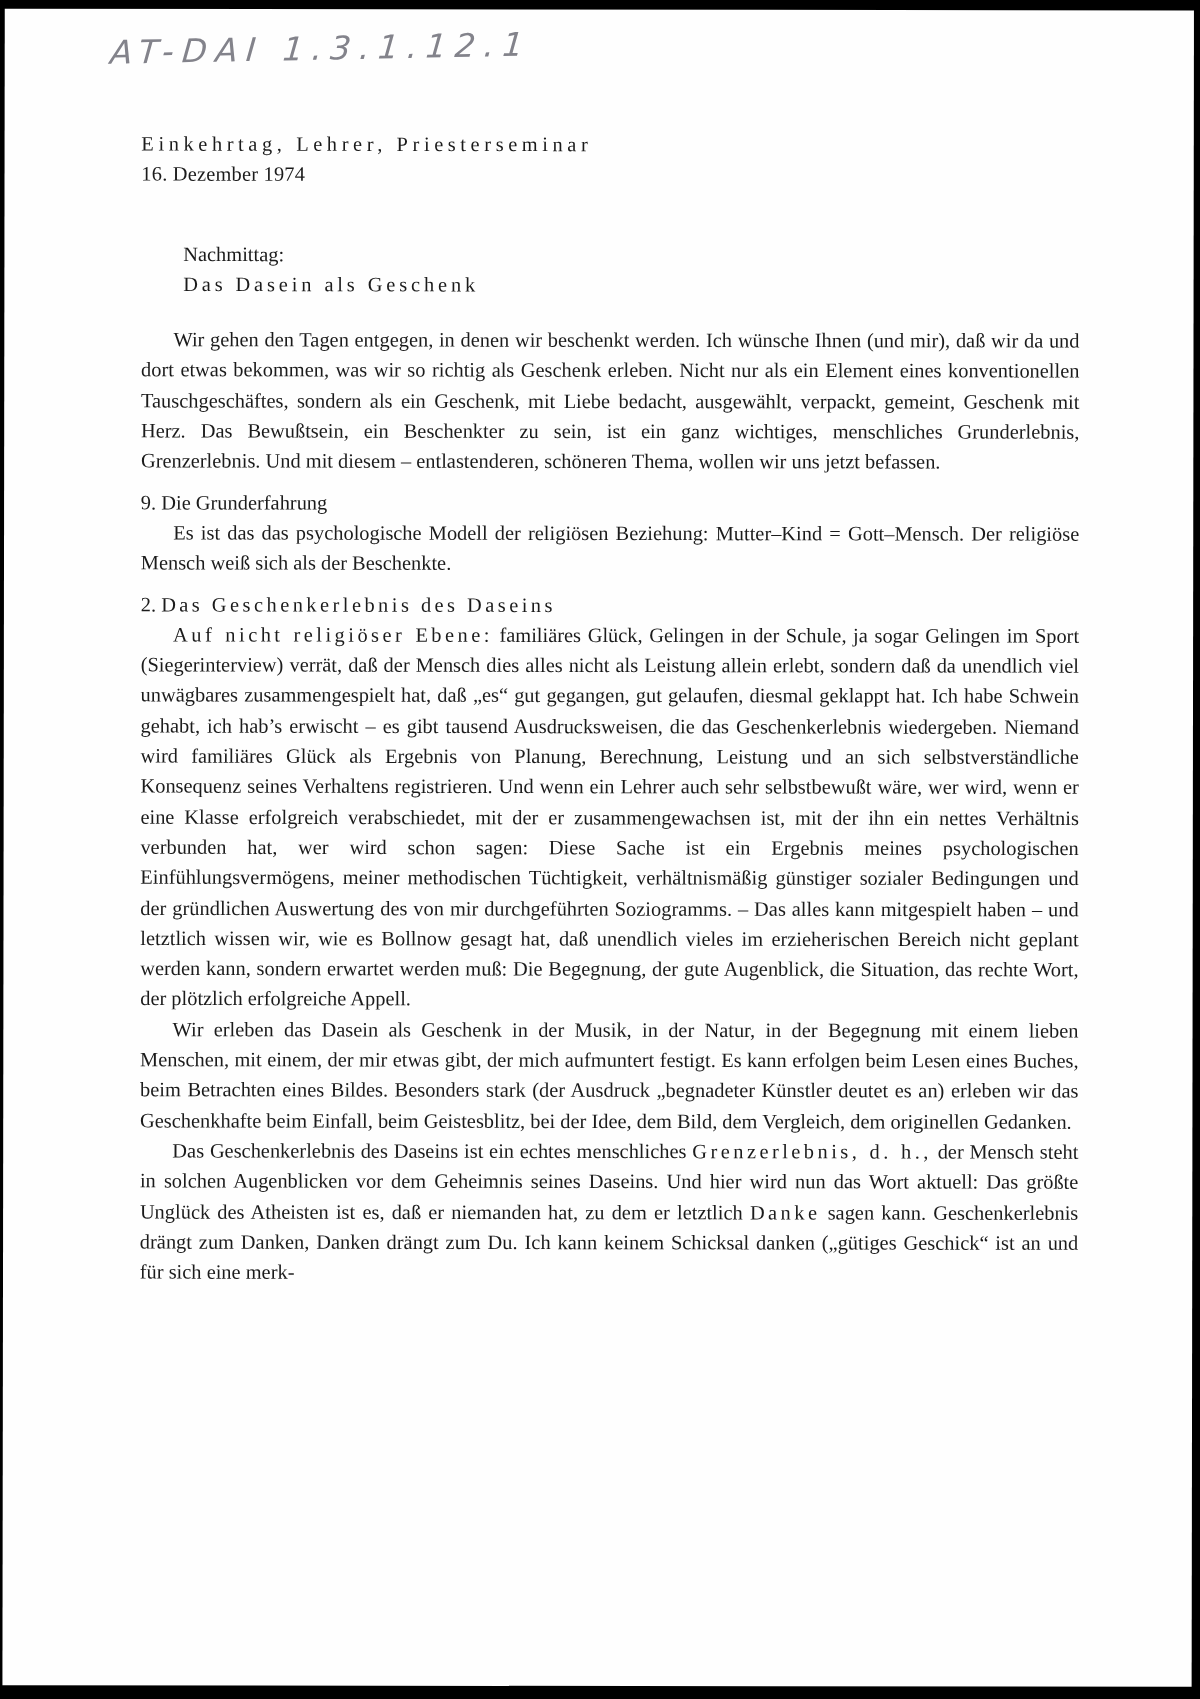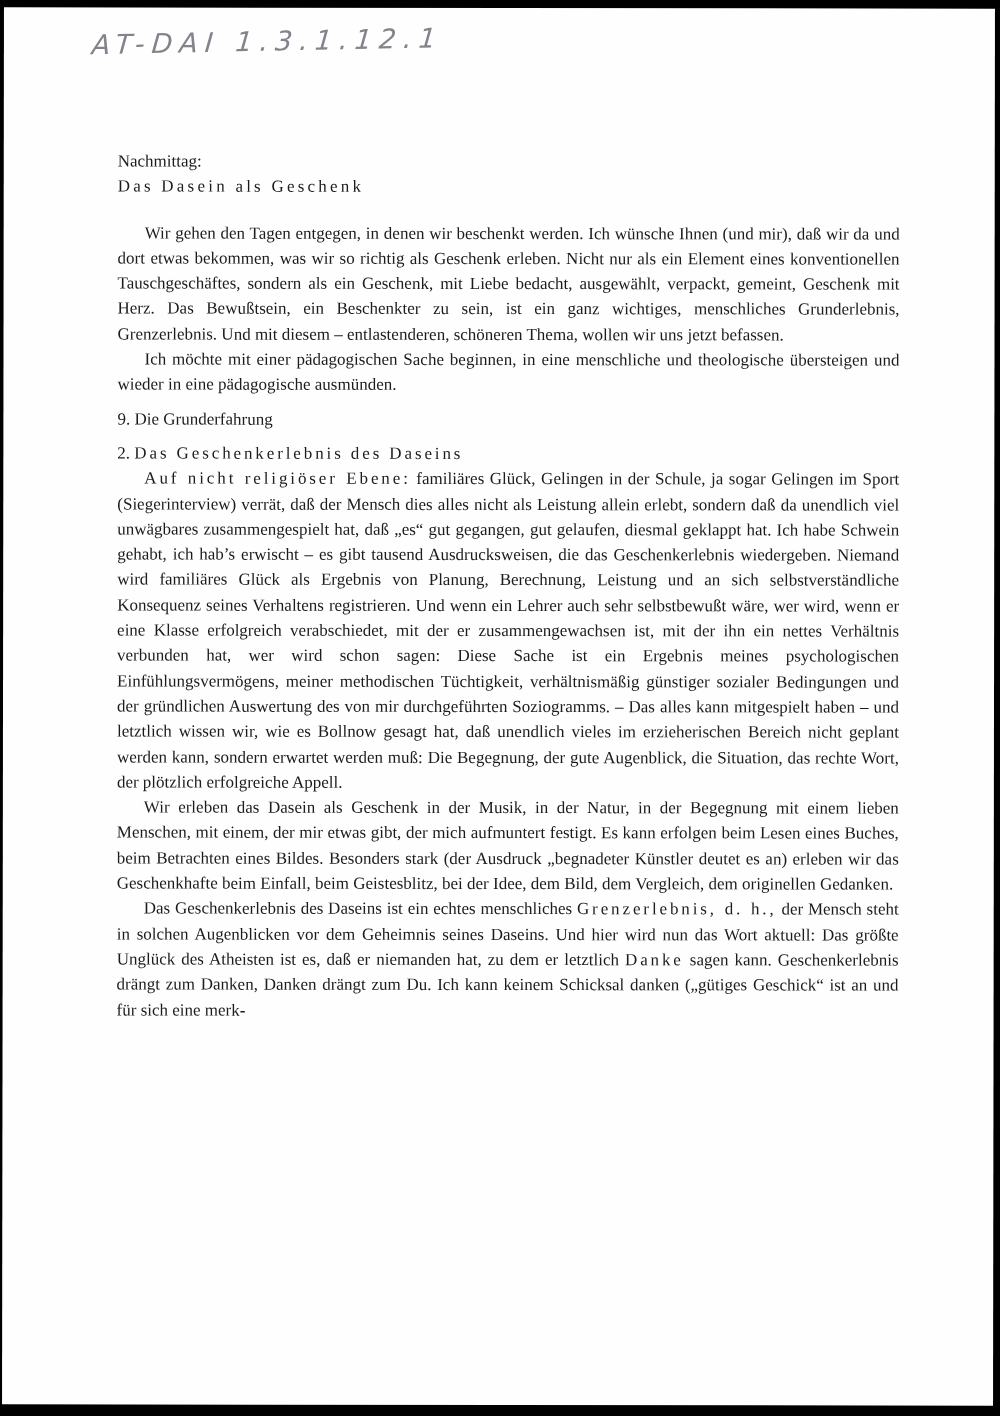--- a/index.html
+++ b/index.html
@@ -50,20 +50,21 @@
   }
   .header-title {
     letter-spacing: 0.225em;
     white-space: nowrap;
   }
   .header-date {
     letter-spacing: 0.01em;
   }
   .subheader {
     margin-top: 41px;
+    margin-left: 35px;
   }
   .subtitle {
     letter-spacing: 0.19em;
     white-space: nowrap;
   }
   .doc-body {
     margin-top: 21px;
   }
   .doc-body p {
     margin: 0;
@@ -84,30 +85,34 @@
 </head>
 <body>
 
 <div class="scan-frame">
   <div class="page">
 
     <div class="annotation">AT-DAI 1.3.1.12.1</div>
 
     <div class="doc">
 
+      <div class="header">
+        <div class="header-title">Einkehrtag, Lehrer, Priesterseminar</div>
+        <div class="header-date">16. Dezember 1974</div>
+      </div>
 
       <div class="subheader">
         <div>Nachmittag:</div>
         <div class="subtitle">Das Dasein als Geschenk</div>
       </div>
 
       <div class="doc-body">
           <p class="paragraph"><span>Wir gehen den Tagen entgegen, in denen wir beschenkt werden. Ich wünsche Ihnen (und mir), daß wir da und dort etwas bekommen, was wir so richtig als Geschenk erleben. Nicht nur als ein Element eines konventionellen Tauschgeschäftes, sondern als ein Geschenk, mit Liebe bedacht, ausgewählt, verpackt, gemeint, Geschenk mit Herz. Das Bewußtsein, ein Beschenkter zu sein, ist ein ganz wichtiges, menschliches Grunderlebnis, Grenzerlebnis. Und mit diesem – entlastenderen, schöneren Thema, wollen wir uns jetzt befassen.</span></p>
-          <p class="paragraph"><span>Ich möchte mit einer pädagogischen Sache beginnen, in eine menschliche und theologische übersteigen und wieder in eine pädagogische ausmünden.</span></p>
           <p class="heading"><span>9. Die Grunderfahrung</span></p>
+          <p class="paragraph"><span>Es ist das das psychologische Modell der religiösen Beziehung: Mutter–Kind = Gott–Mensch. Der religiöse Mensch weiß sich als der Beschenkte.</span></p>
           <p class="heading"><span>2. </span><span class="spaced">Das Geschenkerlebnis des Daseins</span></p>
           <p class="paragraph"><span class="spaced">Auf nicht religiöser Ebene:</span><span> familiäres Glück, Gelingen in der Schule, ja sogar Gelingen im Sport (Siegerinterview) verrät, daß der Mensch dies alles nicht als Leistung allein erlebt, sondern daß da unendlich viel unwägbares zusammengespielt hat, daß „es“ gut gegangen, gut gelaufen, diesmal geklappt hat. Ich habe Schwein gehabt, ich hab’s erwischt – es gibt tausend Ausdrucksweisen, die das Geschenkerlebnis wiedergeben. Niemand wird familiäres Glück als Ergebnis von Planung, Berechnung, Leistung und an sich selbstverständliche Konsequenz seines Verhaltens registrieren. Und wenn ein Lehrer auch sehr selbstbewußt wäre, wer wird, wenn er eine Klasse erfolgreich verabschiedet, mit der er zusammengewachsen ist, mit der ihn ein nettes Verhältnis verbunden hat, wer wird schon sagen: Diese Sache ist ein Ergebnis meines psychologischen Einfühlungsvermögens, meiner methodischen Tüchtigkeit, verhältnismäßig günstiger sozialer Bedingungen und der gründlichen Auswertung des von mir durchgeführten Soziogramms. – Das alles kann mitgespielt haben – und letztlich wissen wir, wie es Bollnow gesagt hat, daß unendlich vieles im erzieherischen Bereich nicht geplant werden kann, sondern erwartet werden muß: Die Begegnung, der gute Augenblick, die Situation, das rechte Wort, der plötzlich erfolgreiche Appell.</span></p>
           <p class="paragraph"><span>Wir erleben das Dasein als Geschenk in der Musik, in der Natur, in der Begegnung mit einem lieben Menschen, mit einem, der mir etwas gibt, der mich aufmuntert festigt. Es kann erfolgen beim Lesen eines Buches, beim Betrachten eines Bildes. Besonders stark (der Ausdruck „begnadeter Künstler deutet es an) erleben wir das Geschenkhafte beim Einfall, beim Geistesblitz, bei der Idee, dem Bild, dem Vergleich, dem originellen Gedanken.</span></p>
           <p class="paragraph"><span>Das Geschenkerlebnis des Daseins ist ein echtes menschliches </span><span class="spaced">Grenzerlebnis, d. h.,</span><span> der Mensch steht in solchen Augenblicken vor dem Geheimnis seines Daseins. Und hier wird nun das Wort aktuell: Das größte Unglück des Atheisten ist es, daß er niemanden hat, zu dem er letztlich </span><span class="spaced">Danke</span><span> sagen kann. Geschenkerlebnis drängt zum Danken, Danken drängt zum Du. Ich kann keinem Schicksal danken („gütiges Geschick“ ist an und für sich eine merk-</span></p>
         </div>
 
     </div>
   </div>
 </div>
 

